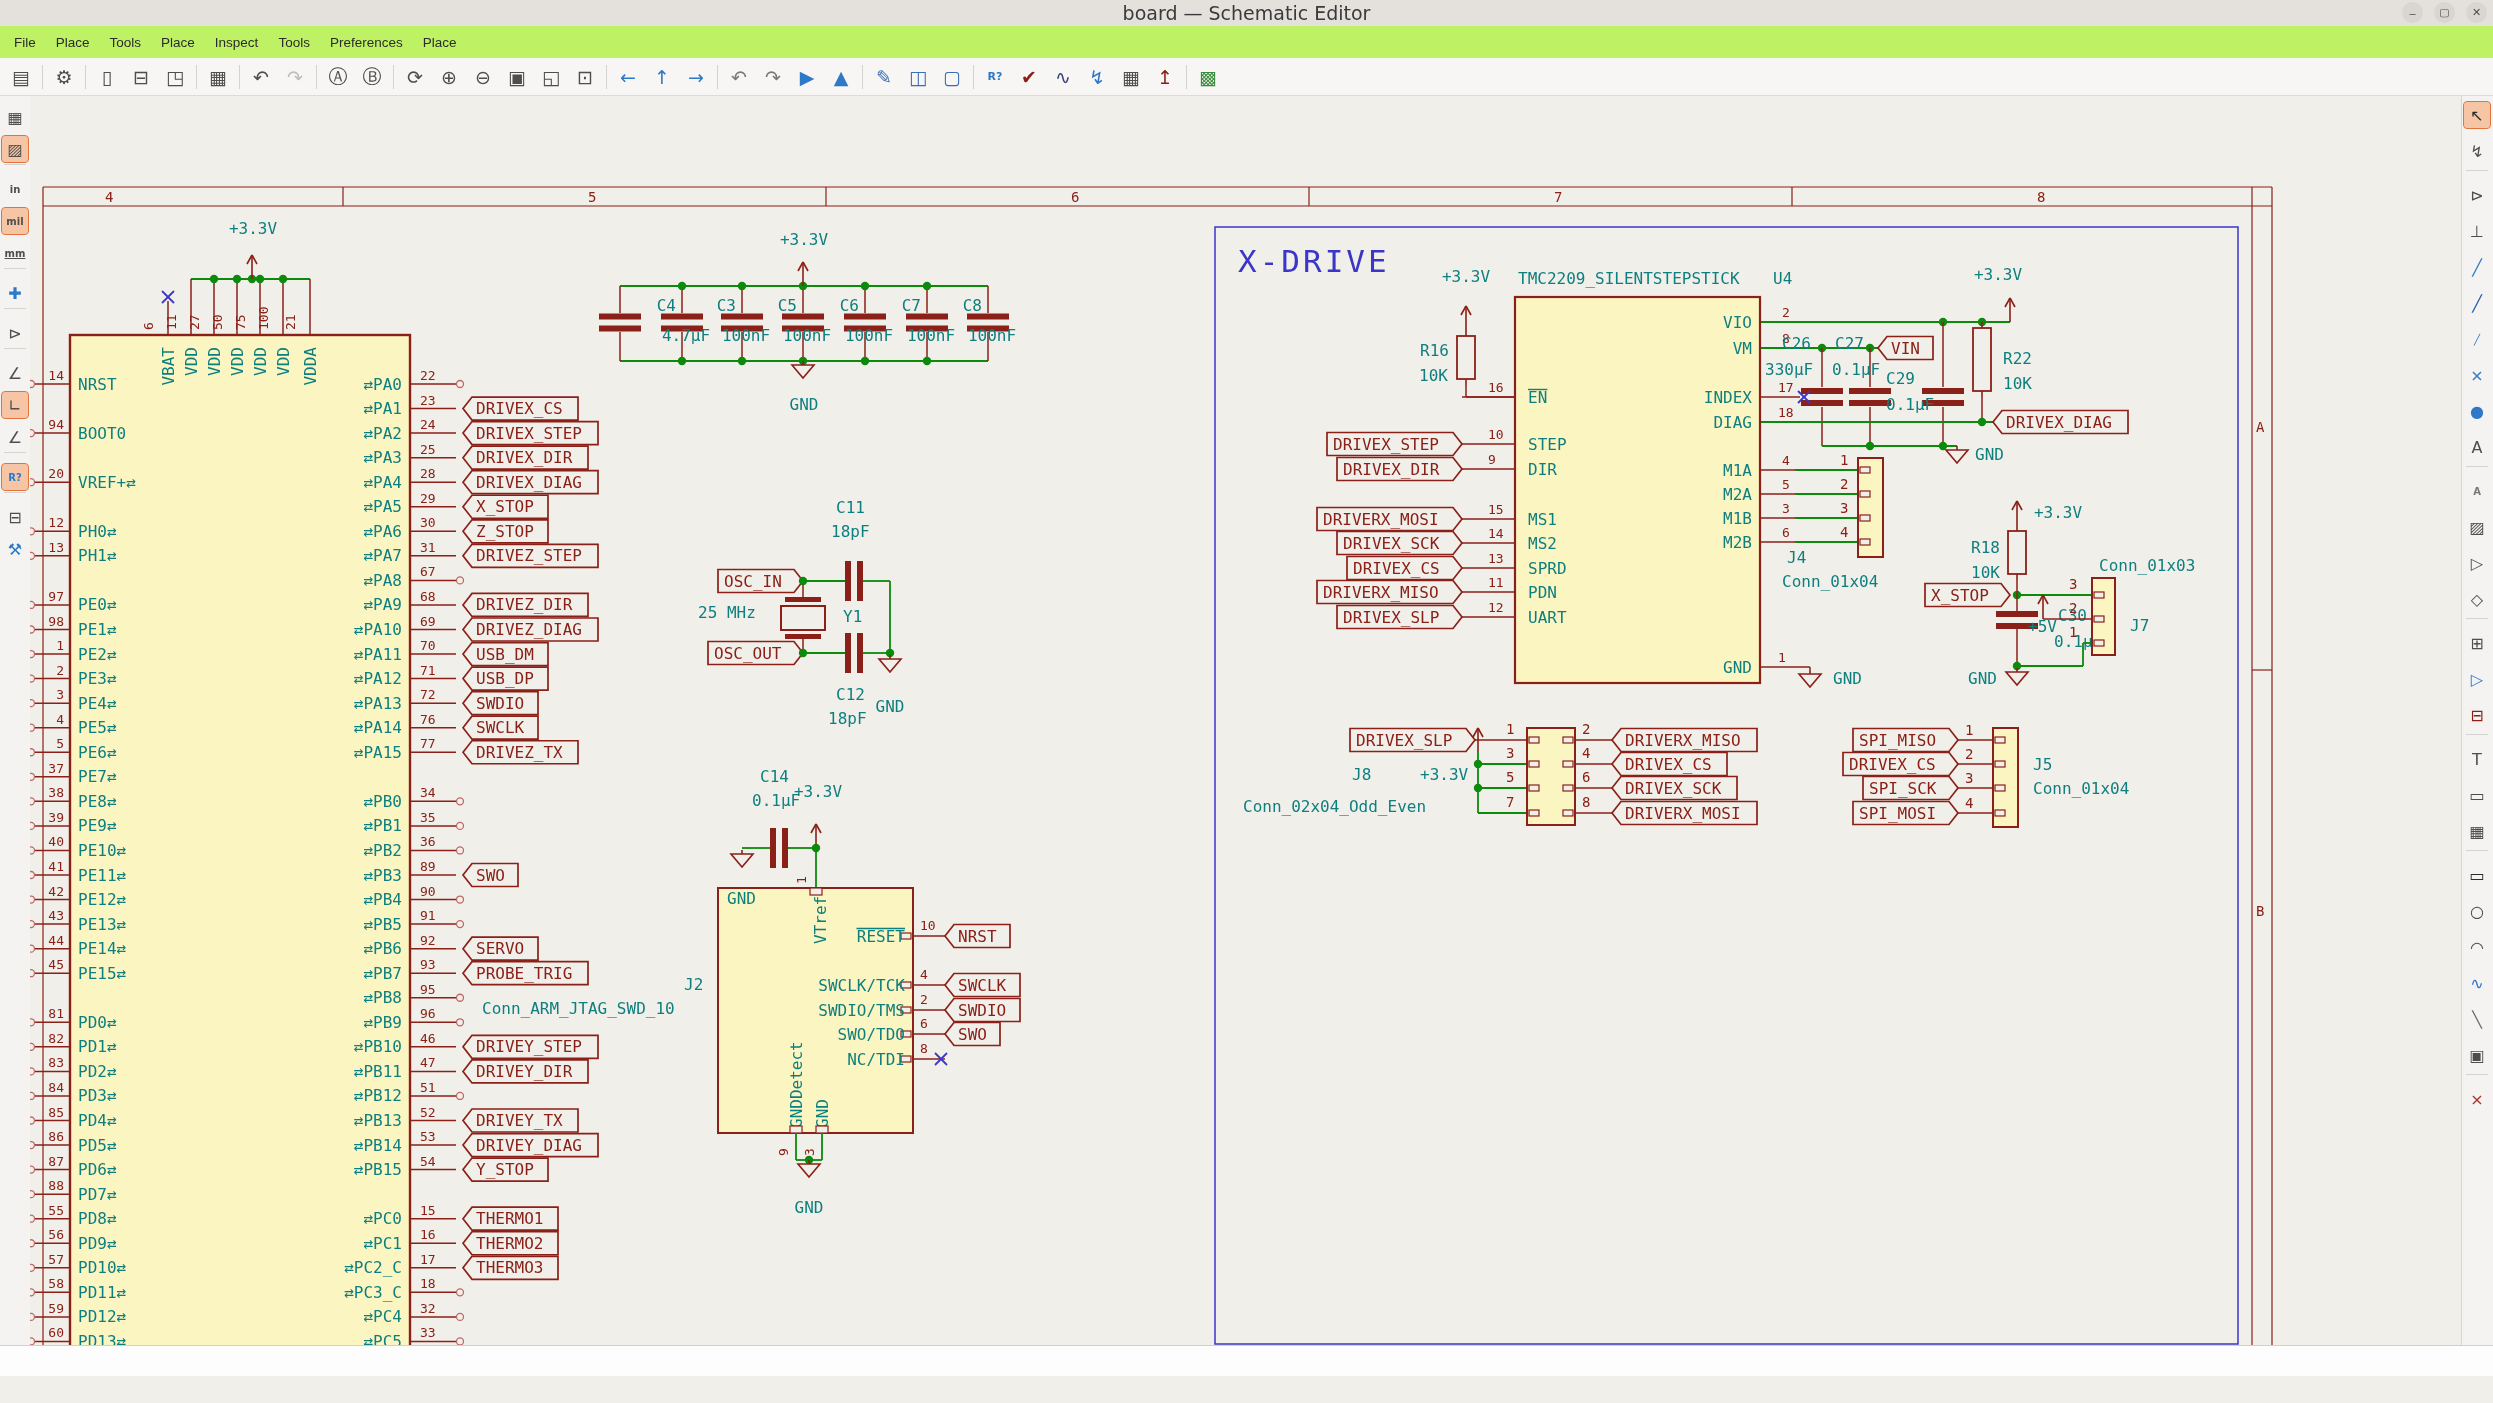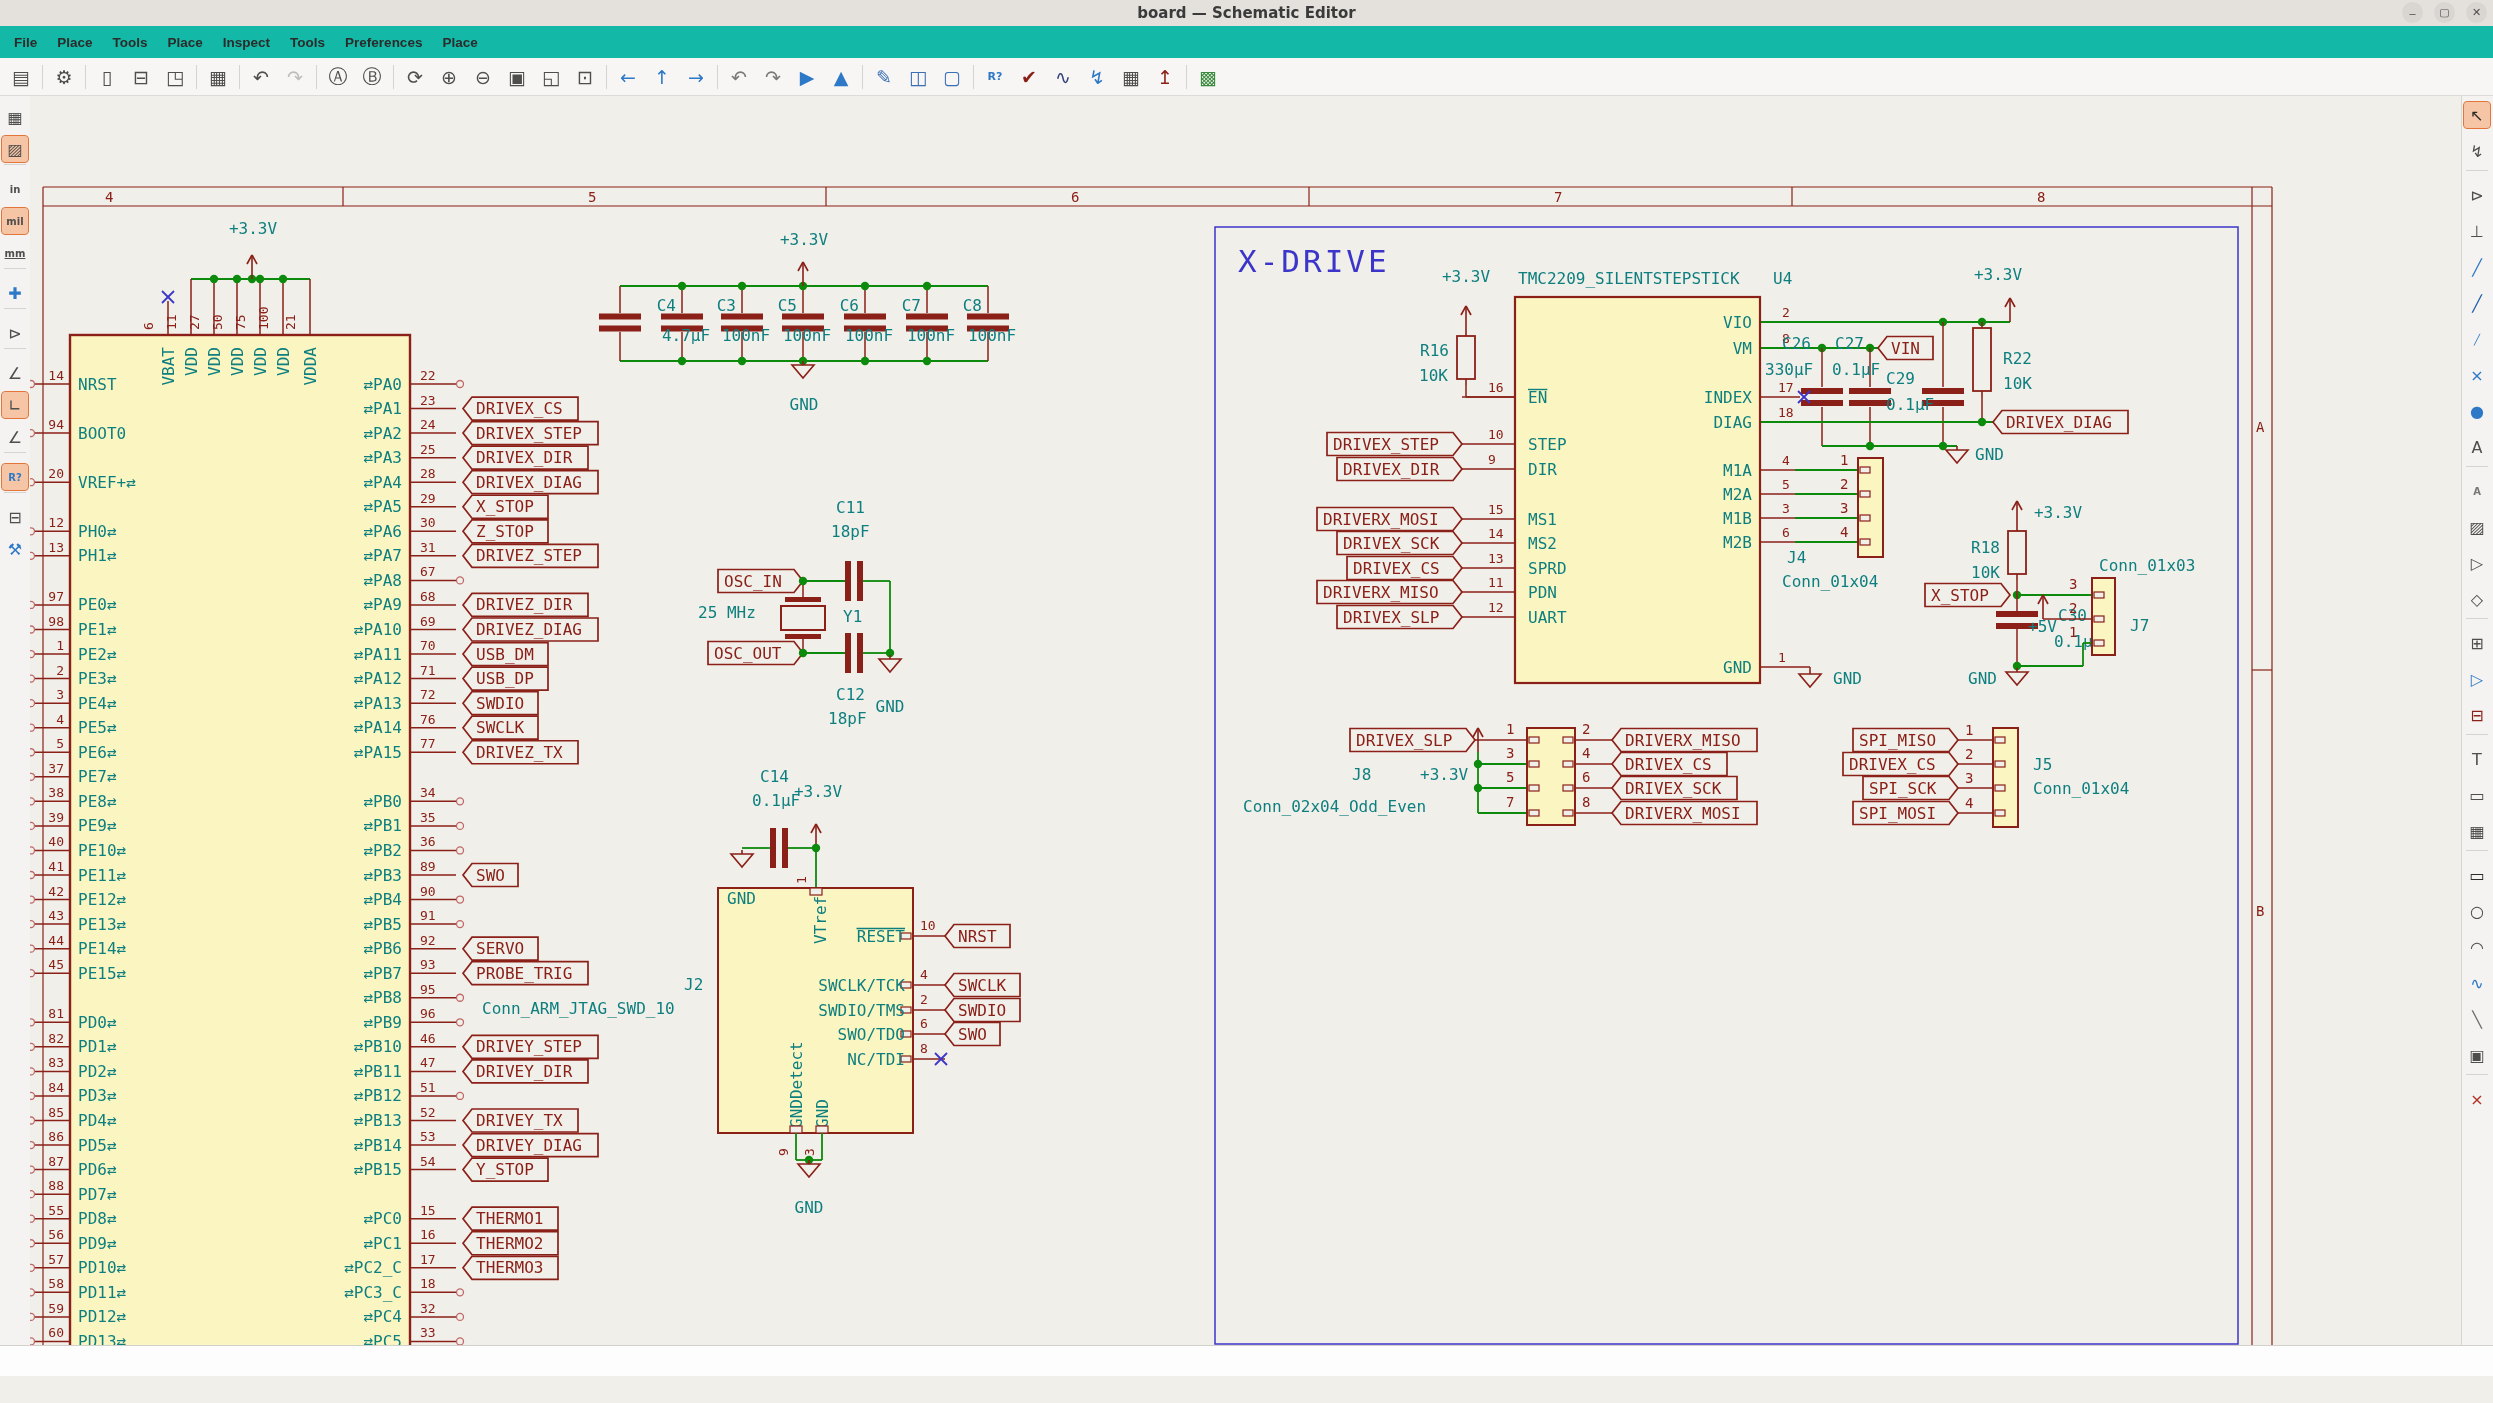--- a/index.html
+++ b/index.html
@@ -1,26 +1,26 @@
 <!DOCTYPE html>
 <html><head>
 <meta charset="utf-8">
 <style>
   html,body{margin:0;padding:0;background:#b0aeab;}
   #app{position:relative;width:2493px;height:1403px;background:#f1efe9;overflow:hidden;
        font-family:"Liberation Sans", sans-serif;}
   
   .titlebar{position:absolute;left:0;top:0;width:100%;height:26px;background:#e4e1dd;
             border-bottom:1px solid #c9c6c1;display:flex;align-items:center;justify-content:center;}
-  .win-title{font-family:"DejaVu Sans",sans-serif;font-size:15px;font-weight:700;color:#3a3a3a;}
+  .win-title{font-family:"DejaVu Sans",sans-serif;font-size:19px;font-weight:400;color:#3a3a3a;}
   .win-buttons{position:absolute;right:6px;top:2px;display:flex;gap:11px;}
   .win-btn{width:21px;height:21px;border-radius:50%;background:#d9d6d1;color:#4c4c4c;
            font-size:11px;display:flex;align-items:center;justify-content:center;cursor:default;}
-  .menubar{position:absolute;left:0;top:26px;width:100%;height:32px;background:#14b8a6;
-           display:flex;align-items:flex-start;padding-left:4px;box-sizing:border-box;font-weight:bold;}
+  .menubar{position:absolute;left:0;top:26px;width:100%;height:32px;background:#bef264;
+           display:flex;align-items:flex-start;padding-left:4px;box-sizing:border-box;}
   .menu-item{font-size:13.5px;color:#2b2b2b;padding:0 10px;height:100%;display:flex;align-items:center;}
   .toolbar{position:absolute;left:0;top:58px;width:100%;height:38px;background:#f7f6f4;
            border-bottom:1px solid #dddbd7;display:flex;align-items:center;padding-left:4px;box-sizing:border-box;}
   .tbtn{width:30px;height:30px;margin:0 2px;display:flex;align-items:center;justify-content:center;
         font-family:"DejaVu Sans",sans-serif;font-size:19px;color:#4e4e4e;border-radius:3px;}
   .tbtn.small{font-size:11px;font-weight:bold;}
   .tsep{width:1px;height:24px;background:#d5d3cf;margin:0 4px;}
   .active-btn{background:#f6c5a5;outline:1.5px solid #e2763a;}
   
   .lefttools{position:absolute;left:0;top:96px;width:30px;height:1249px;background:#f4f3f1;

